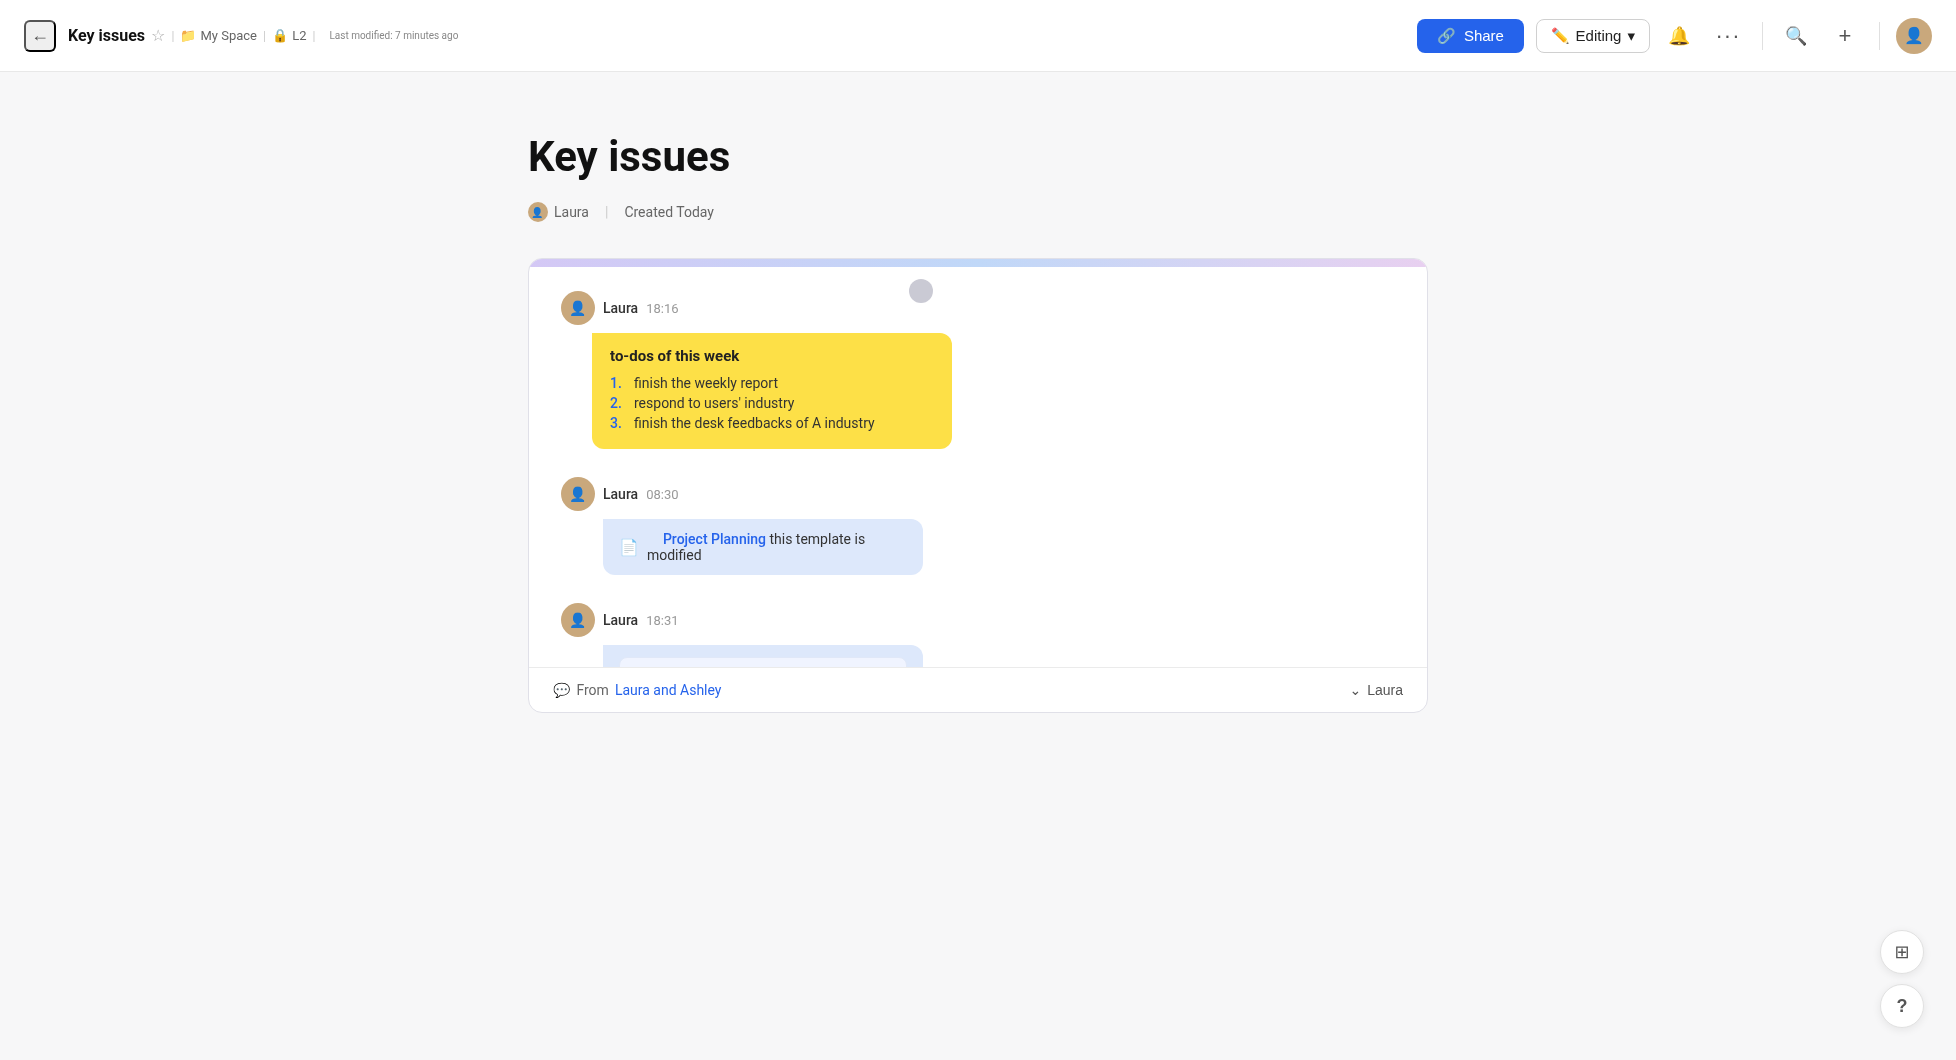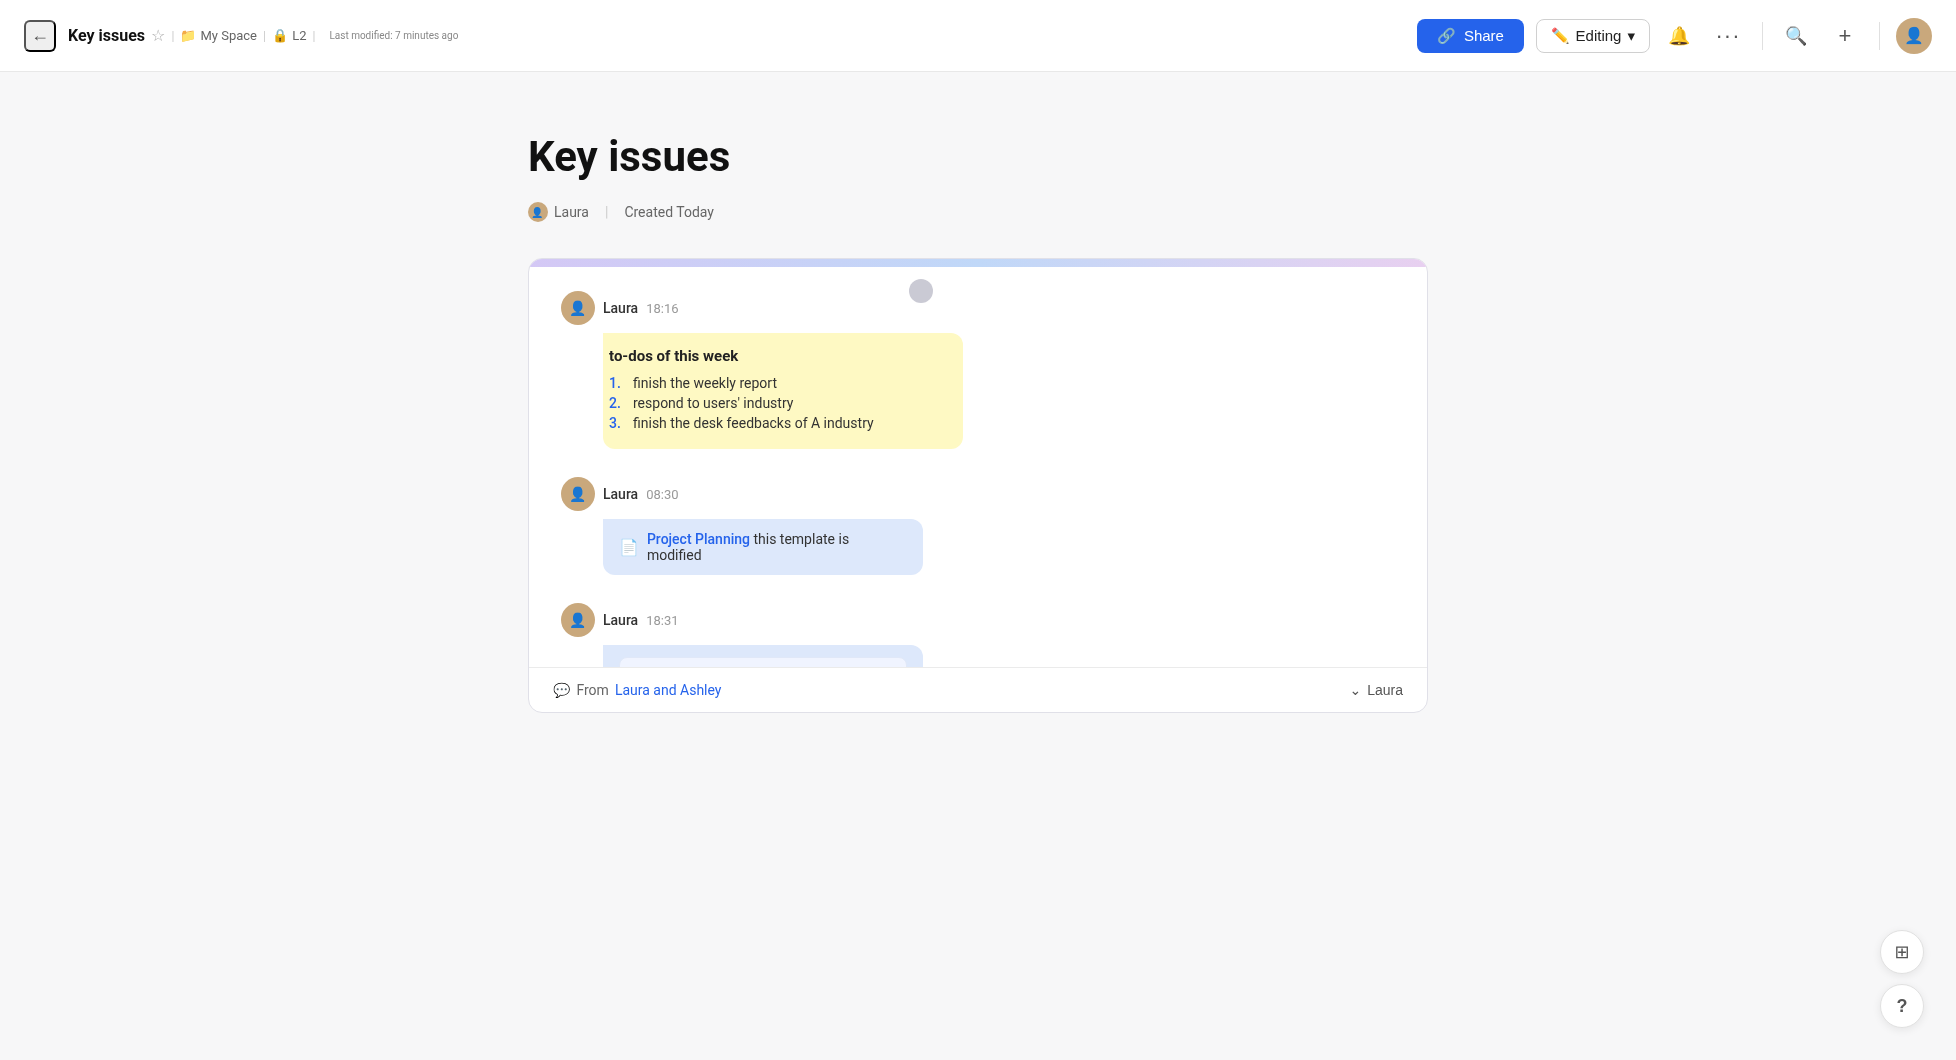--- a/index.html
+++ b/index.html
@@ -269,24 +269,24 @@
       font-weight: 500;
       color: #333;
     }
 
     .chat-time {
       font-size: 13px;
       color: #999;
     }
 
     .chat-bubble {
-      background: #fef9c3;
+      background: #fde047;
       border-radius: 0 12px 12px 12px;
-      padding: 14px 6px;
-      margin-left: 42px;
+      padding: 14px 18px;
+      margin-left: 31px;
       max-width: 360px;
     }
 
     .chat-bubble-title {
       font-size: 15px;
       font-weight: 700;
       color: #222;
       margin-bottom: 10px;
     }
 
@@ -324,20 +324,21 @@
 
     .link-icon {
       color: #2563eb;
       font-size: 16px;
     }
 
     .link-text {
       color: #2563eb;
       font-weight: 500;
       text-decoration: none;
+      margin-left: 16px;
     }
 
     .chat-bubble-image {
       background: #dde8fb;
       border-radius: 0 12px 12px 12px;
       padding: 12px 16px;
       margin-left: 42px;
       max-width: 320px;
     }
 

